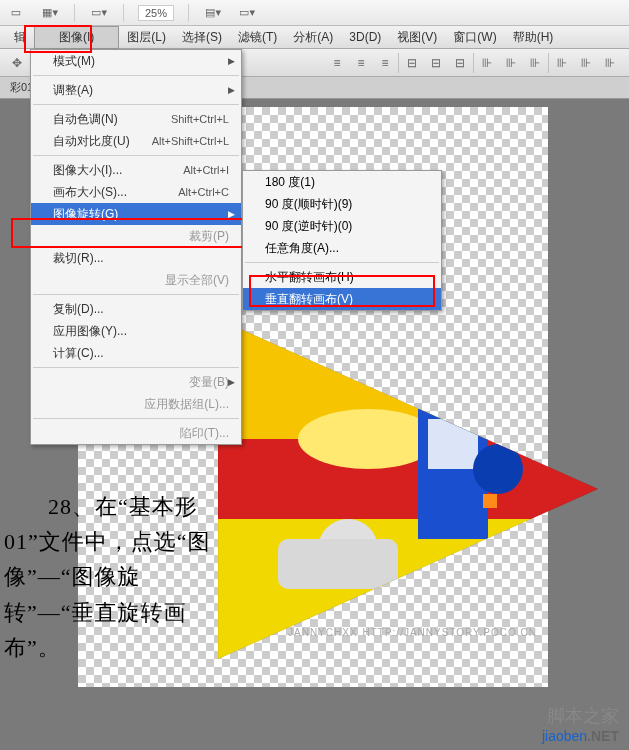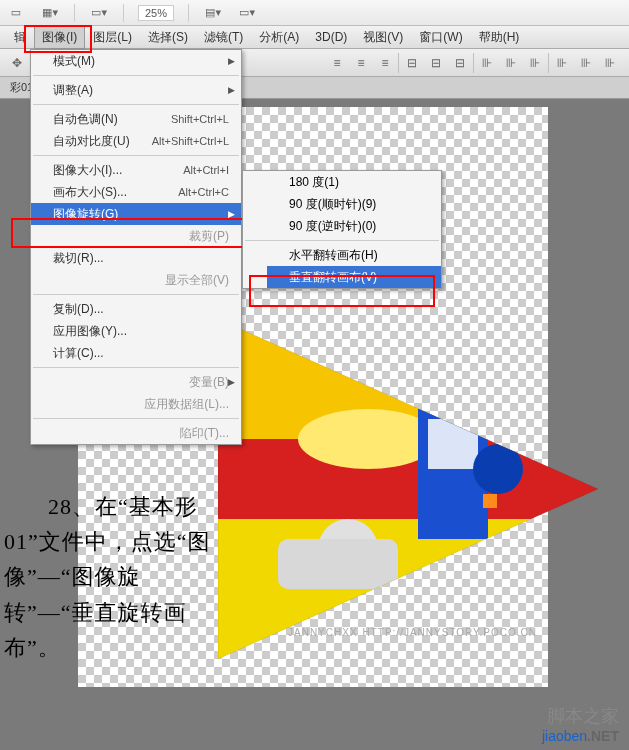--- a/index.html
+++ b/index.html
@@ -5,21 +5,21 @@
 * { margin: 0; padding: 0; box-sizing: border-box; font-family: "Microsoft YaHei", "SimSun", sans-serif; }
 body { background: #fff; width: 629px; height: 750px; overflow: hidden; position: relative; }
 
 .toolbar-top { background: linear-gradient(#f7f7f7,#e8e8e8); border-bottom: 1px solid #bbb; height: 26px; display: flex; align-items: center; gap: 14px; padding: 0 6px; font-size: 11px; color: #555; }
 .tb-icon { width: 20px; height: 18px; display: inline-flex; align-items: center; justify-content: center; color: #666; }
 .tb-sep { width:1px; height:18px; background:#ccc; }
 .zoom-box { padding: 1px 6px; border:1px solid #ccc; background:#fff; font-size:11px; }
 
 .menubar { background: linear-gradient(#f2f2f2,#dedede); border-bottom:1px solid #aaa; height: 23px; display:flex; align-items:center; font-size:12px; color:#333; padding-left:6px; }
 .menu-item { padding: 3px 8px; cursor:default; }
-.menu-item.active { background:#d0d0d0; border:1px solid #999; padding:2px 7px; }
+.menu-item.active { background:#d0d0d0; border:1px solid #999; padding:2px 24px; }
 .red-box-menu { position:absolute; top:25px; left:24px; width:68px; height:28px; border:2px solid red; z-index:50; pointer-events:none; }
 
 .options-bar { background: linear-gradient(#f0f0f0,#dcdcdc); border-bottom:1px solid #aaa; height:28px; display:flex; align-items:center; font-size:12px; color:#444; padding-left:6px; gap:6px; }
 .opt-icon { width:22px; height:20px; border:1px solid transparent; display:inline-flex; align-items:center; justify-content:center; color:#666; }
 .opt-sep { width:1px; height:20px; background:#c0c0c0; }
 
 .doc-tabs { background:#cfcfcf; height:22px; display:flex; align-items:center; font-size:11px; padding-left:4px; gap:8px; border-bottom:1px solid #999; }
 .doc-tab { padding:2px 6px; color:#333; }
 
 .canvas-area { position:absolute; top:99px; left:0; right:0; bottom:0; background:#7a7a7a; }
@@ -49,21 +49,21 @@
 .dd-row { display:flex; align-items:center; height:22px; padding:0 12px 0 22px; position:relative; }
 .dd-row .short { margin-left:auto; color:#555; font-size:11px; }
 .dd-row.disabled { color:#999;justify-content:flex-end; }
 .dd-row .arrow { position:absolute; right:6px; font-size:9px; color:#555; }
 .dd-row.hl { background:#3874d6; color:#fff;align-items:center; }
 .dd-row.hl .arrow { color:#fff; }
 .dd-sep { height:1px; background:#ccc; margin:3px 2px; }
 .red-box-rotate { position:absolute; border:2px solid red; pointer-events:none; }
 
 .submenu { position:absolute; top:170px; left:242px; width:200px; background:#f4f4f4; border:1px solid #999; box-shadow:2px 2px 4px rgba(0,0,0,.3); z-index:41; font-size:12px; }
-.sm-row { height:22px; display:flex; align-items:center; padding:0 10px 0 22px;margin-left:24px; }
+.sm-row { height:22px; display:flex; align-items:center; padding:0 10px 0 22px; }
 .sm-row.hl { background:#3874d6; color:#fff; }
 .red-box-flip { position:absolute; top:104px; left:6px; width:186px; height:32px; border:2px solid red; pointer-events:none; }
 </style>
 </head>
 <body>
 
 <div class="toolbar-top">
   <span class="tb-icon">▭</span>
   <span class="tb-icon">▦▾</span>
   <span class="tb-sep"></span>
@@ -218,20 +218,23 @@
 <div class="submenu">
   <div class="sm-row">
       <span>180 度(1)</span>
     </div>
   <div class="sm-row">
       <span>90 度(顺时针)(9)</span>
     </div>
   <div class="sm-row">
       <span>90 度(逆时针)(0)</span>
     </div>
+  <div class="sm-row">
+      <span>任意角度(A)...</span>
+    </div>
   <div class="dd-sep"></div>
   <div class="sm-row">
       <span>水平翻转画布(H)</span>
     </div>
   <div class="sm-row hl">
       <span>垂直翻转画布(V)</span>
     </div>
   <div class="red-box-flip"></div>
 </div>
 

